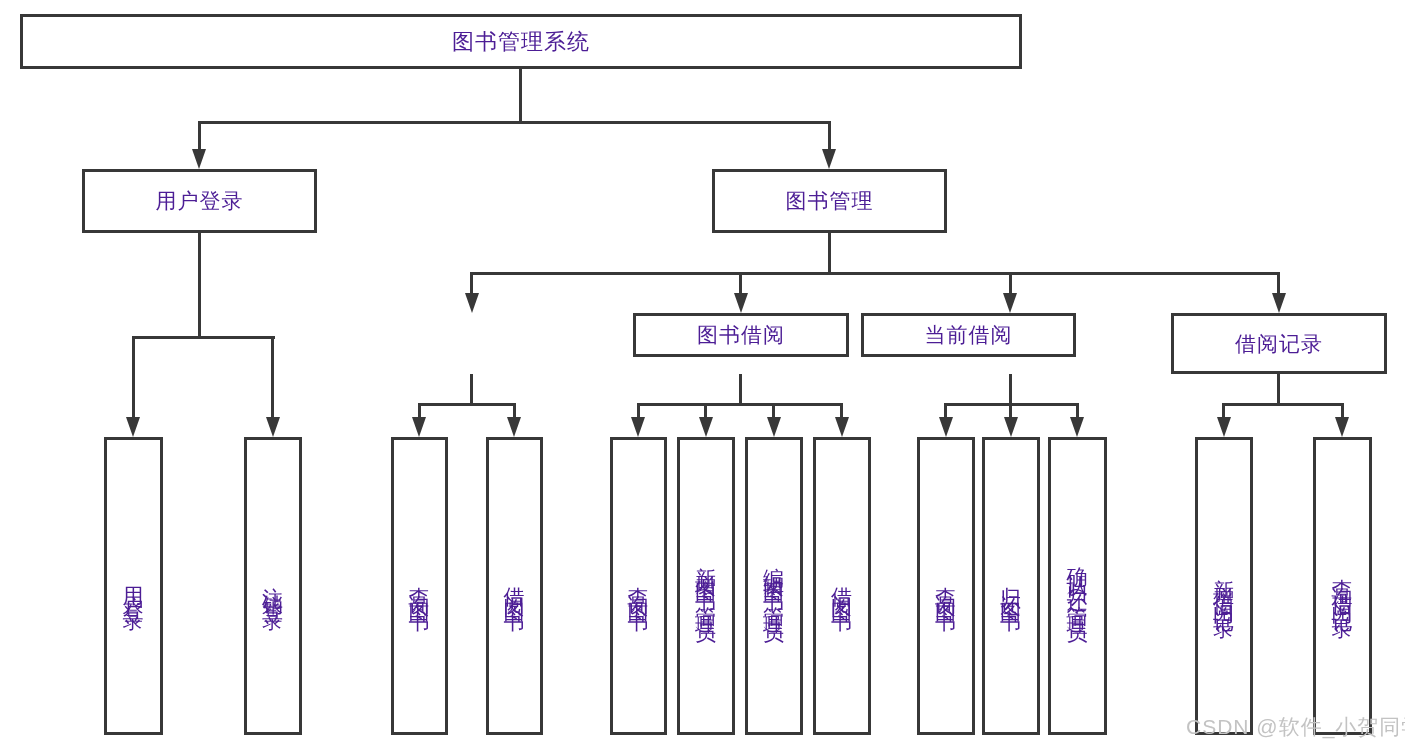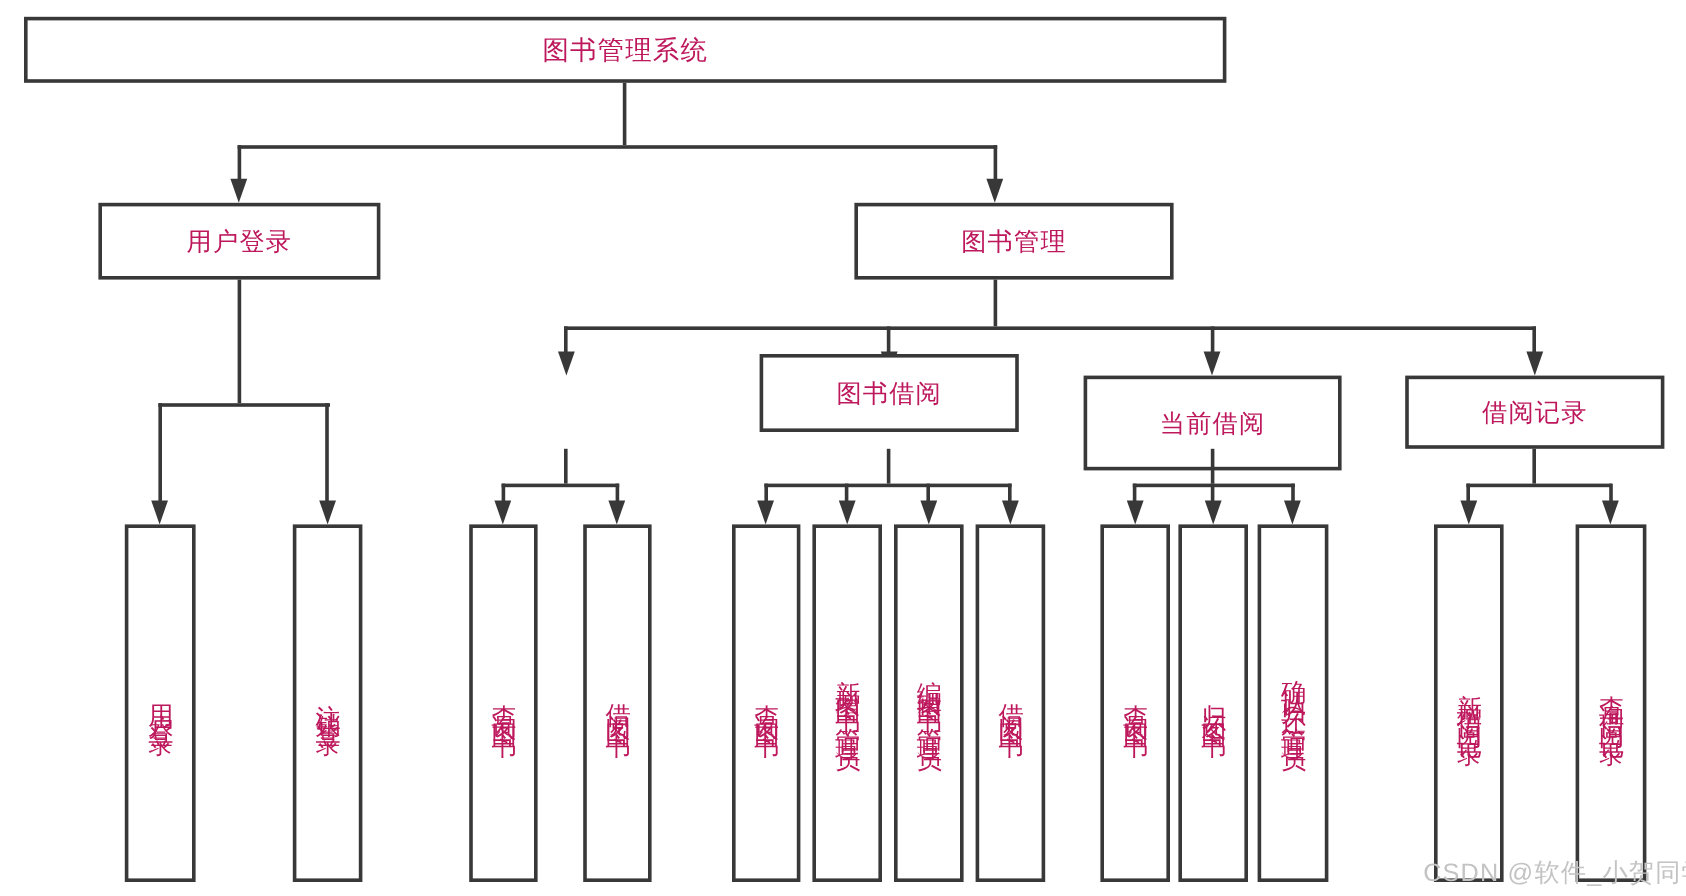--- a/index.html
+++ b/index.html
@@ -11,21 +11,21 @@
     overflow:hidden;
   }
   .box{
     position:absolute;
     box-sizing:border-box;
     border:3px solid #383838;
     background:#ffffff;
     display:flex;
     align-items:center;
     justify-content:center;
-    color:#be185d;
+    color:#4c1d95;
   }
   .hlabel{font-size:21px;letter-spacing:1px;white-space:nowrap;}
   .root-label{font-size:22px;}
   .leaf span{
     writing-mode:vertical-lr;
     text-orientation:mixed;
     font-size:21px;
     letter-spacing:8px;
     line-height:1;
     white-space:nowrap;
@@ -63,21 +63,21 @@
   <div class="hline" style="left:198px;top:121px;width:633px"></div>
 
   <div class="vline" style="left:198px;top:121px;height:32px"></div>
   <div class="arrow" style="left:192px;top:149px"></div>
   <div class="vline" style="left:828px;top:121px;height:32px"></div>
   <div class="arrow" style="left:822px;top:149px"></div>
 
   <div class="box" style="left:82px;top:169px;width:235px;height:64px">
     <span class="hlabel">用户登录</span>
   </div>
-  <div class="box" style="left:712px;top:169px;width:266px;height:64px">
+  <div class="box" style="left:712px;top:169px;width:235px;height:64px">
     <span class="hlabel">图书管理</span>
   </div>
 
   <div class="vline" style="left:198px;top:233px;height:103px"></div>
   <div class="hline" style="left:132px;top:336px;width:143px"></div>
   <div class="vline" style="left:132px;top:336px;height:84px"></div>
   <div class="arrow" style="left:126px;top:417px"></div>
   <div class="vline" style="left:271px;top:336px;height:84px"></div>
   <div class="arrow" style="left:266px;top:417px"></div>
 
@@ -85,24 +85,24 @@
   <div class="hline" style="left:470px;top:272px;width:810px"></div>
   <div class="vline" style="left:470px;top:272px;height:24px"></div>
   <div class="arrow" style="left:465px;top:293px"></div>
   <div class="vline" style="left:739px;top:272px;height:24px"></div>
   <div class="arrow" style="left:734px;top:293px"></div>
   <div class="vline" style="left:1009px;top:272px;height:24px"></div>
   <div class="arrow" style="left:1003px;top:293px"></div>
   <div class="vline" style="left:1277px;top:272px;height:24px"></div>
   <div class="arrow" style="left:1272px;top:293px"></div>
 
-  <div class="box" style="left:633px;top:295px;width:216px;height:65px">
+  <div class="box" style="left:633px;top:313px;width:216px;height:44px">
     <span class="hlabel">图书借阅</span>
   </div>
-  <div class="box" style="left:903px;top:313px;width:215px;height:79px">
+  <div class="box" style="left:861px;top:313px;width:215px;height:44px">
     <span class="hlabel">当前借阅</span>
   </div>
   <div class="box" style="left:1171px;top:313px;width:216px;height:61px">
     <span class="hlabel">借阅记录</span>
   </div>
 
   <div class="vline" style="left:470px;top:374px;height:29px"></div>
   <div class="hline" style="left:418px;top:403px;width:98px"></div>
   <div class="vline" style="left:418px;top:403px;height:17px"></div>
   <div class="arrow" style="left:412px;top:417px"></div>

